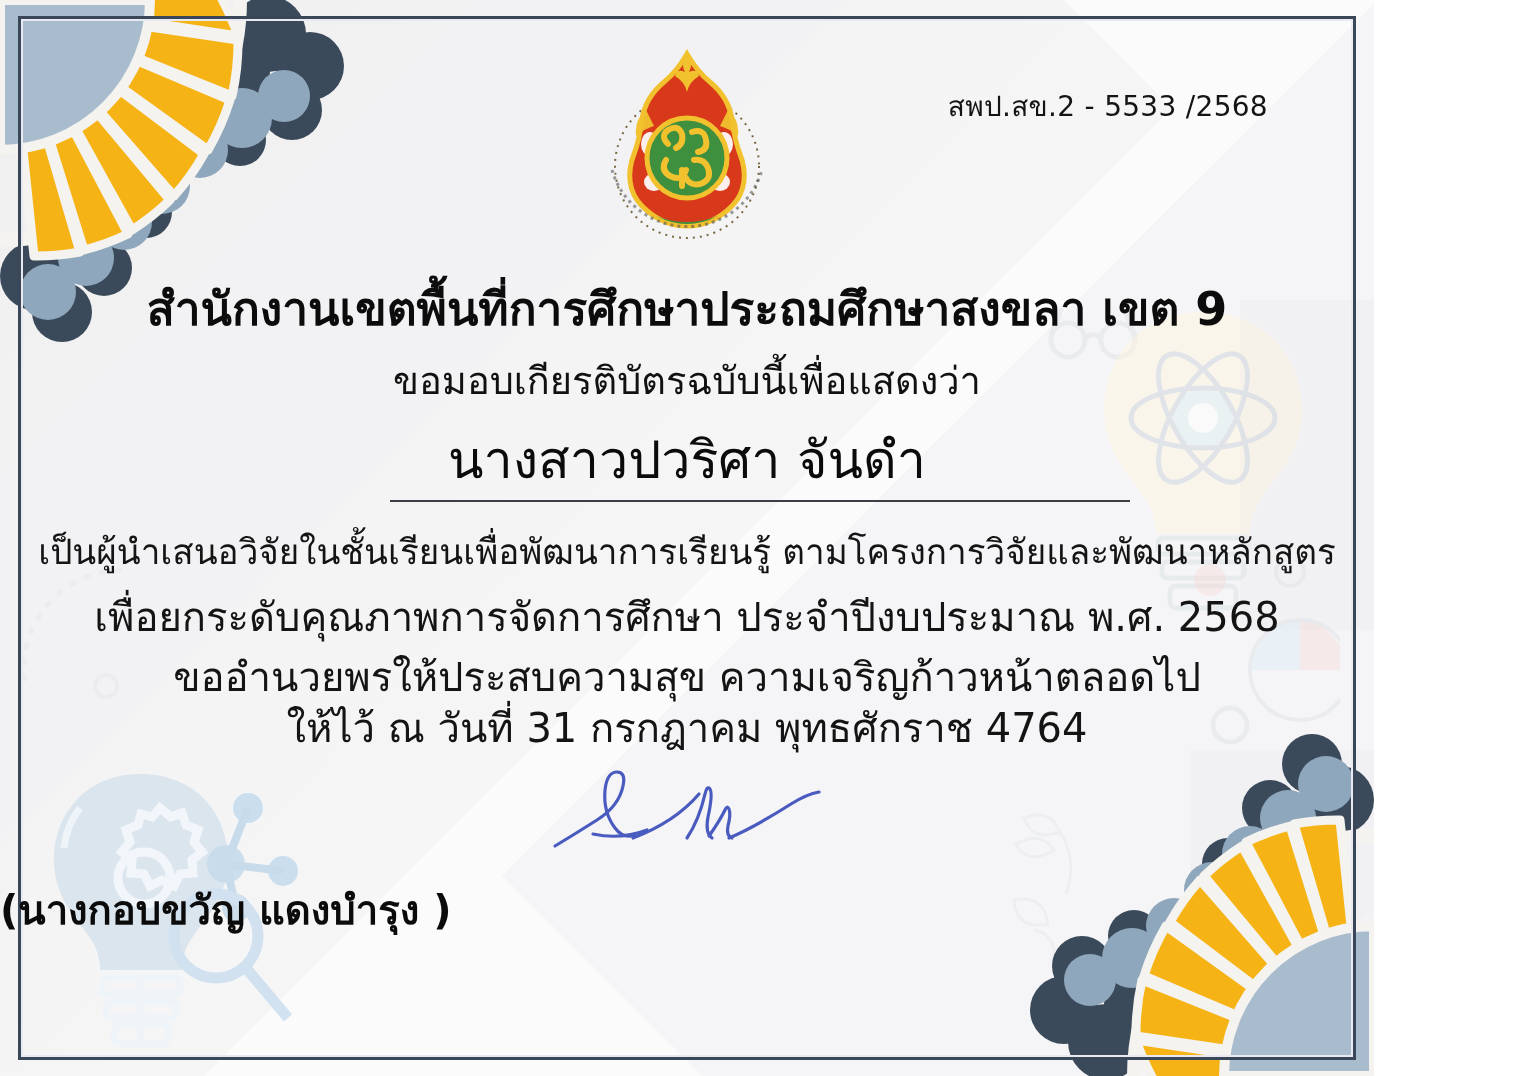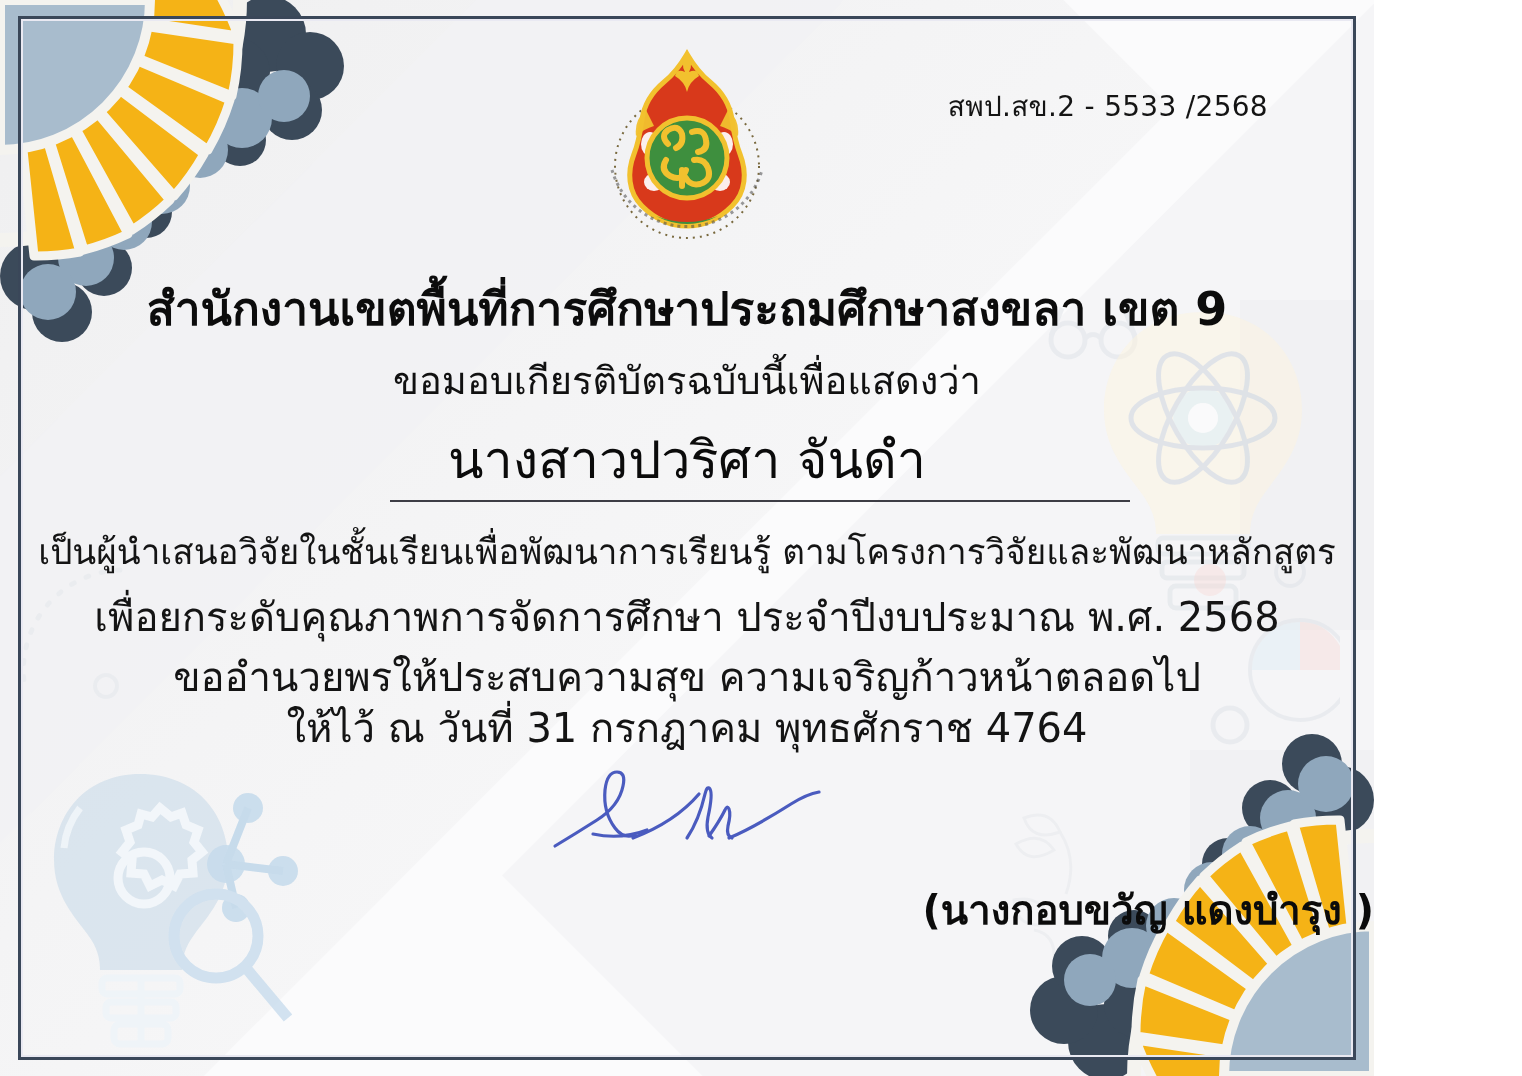--- a/index.html
+++ b/index.html
@@ -82,21 +82,21 @@
   .bl1{top:524px;font-size:35px;}
   .bl2{top:585px;}
   .bl3{top:645px;}
   .bl4{top:696px;}
 
   
   .signature{position:absolute;left:50%;top:766px;transform:translateX(-50%);width:300px;height:100px;z-index:7;}
   .signature svg{display:block;width:100%;height:100%;}
   .signer{
     position:absolute;left:0;right:0;top:878px;z-index:7;
-    text-align:right;font-size:40px;font-weight:bold;color:#0b0b0b;
+    text-align:left;font-size:40px;font-weight:bold;color:#0b0b0b;
   }
   .signer-role{
     position:absolute;left:0;right:0;top:946px;z-index:7;
     text-align:center;font-size:34px;color:#141414;
   }
 </style>
 </head>
 <body>
 
 <div id="cert">

